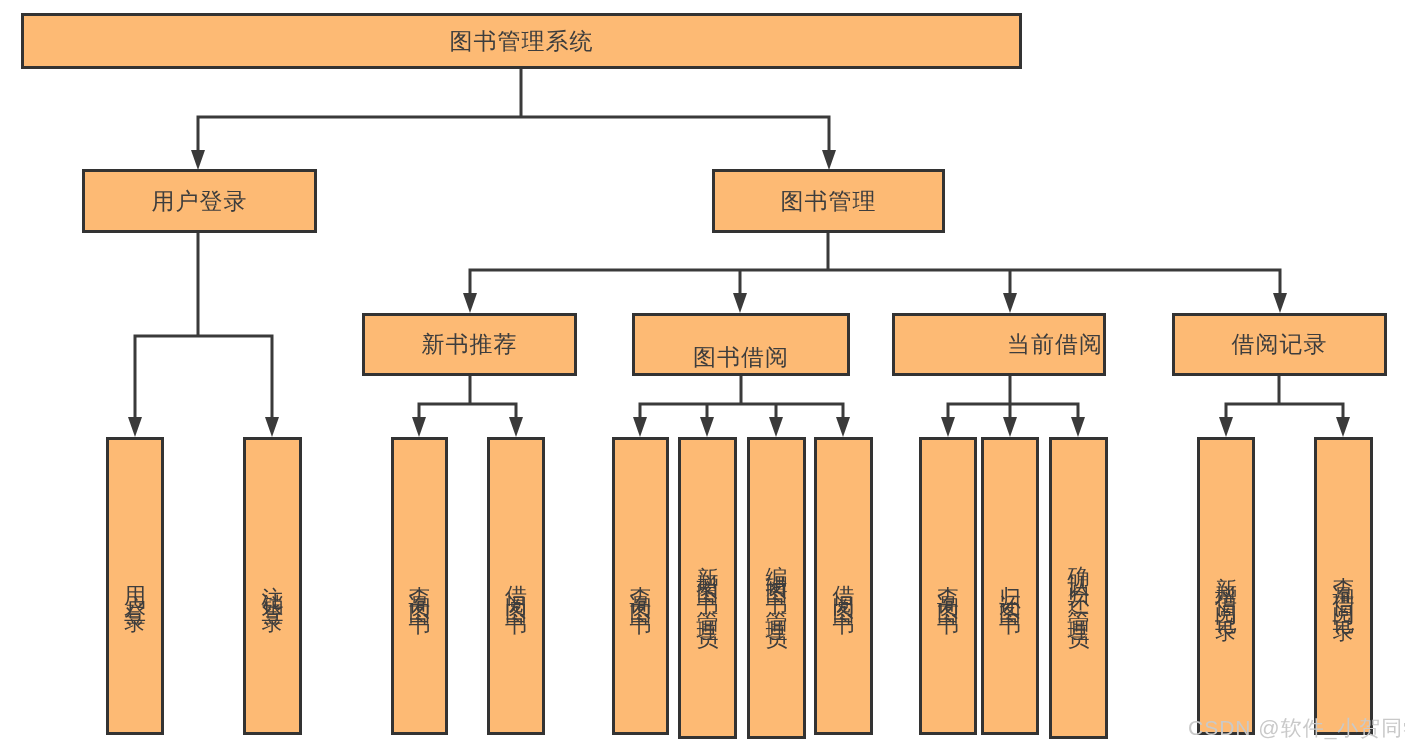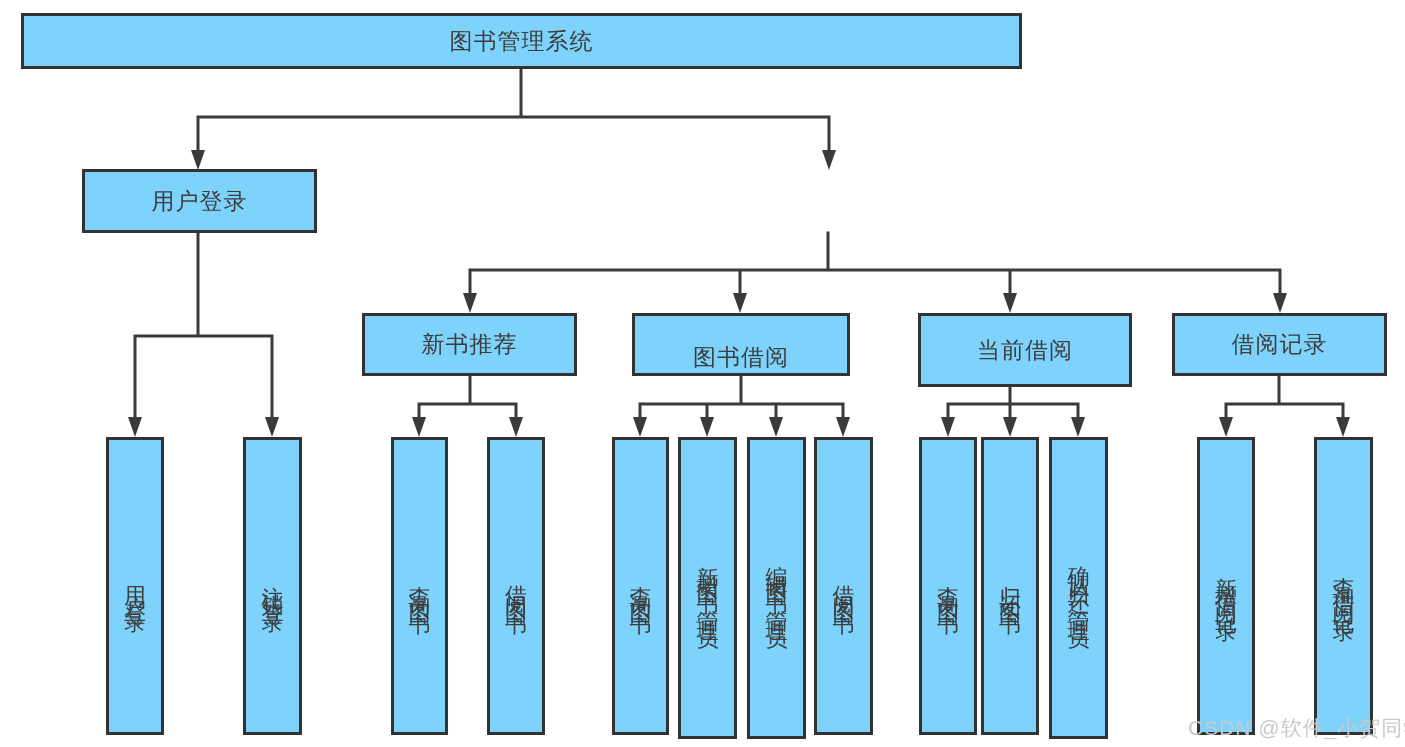--- a/index.html
+++ b/index.html
@@ -15,21 +15,21 @@
     position: absolute;
     left: 0; top: 0;
     width: 1405px; height: 747px;
     z-index: 1;
     pointer-events: none;
   }
   .node {
     position: absolute;
     box-sizing: border-box;
     border: 3px solid #333333;
-    background: #7dd3fc;
+    background: #fdba74;
     color: #3d3d3d;
     display: flex;
     align-items: center;
     justify-content: center;
     z-index: 2;
   }
   .hbox span {
     font-size: 23px;
     letter-spacing: 1px;
     white-space: nowrap;
@@ -41,21 +41,21 @@
     letter-spacing: 9px;
     line-height: 1;
     white-space: nowrap;
   }
   
   #n-root      { left: 21px;   top: 13px;  width: 1001px; height: 56px; }
   #n-userlogin { left: 82px;   top: 169px; width: 235px;  height: 64px; }
   #n-bookmgmt  { left: 712px;  top: 169px; width: 233px;  height: 64px; }
   #n-newbooks  { left: 362px;  top: 313px; width: 215px;  height: 63px; text-align: center; }
   #n-borrow    { left: 632px;  top: 313px; width: 218px;  height: 63px; align-items: flex-end; }
-  #n-current   { left: 918px;  top: 313px; width: 214px;  height: 74px; }
+  #n-current   { left: 892px;  top: 313px; width: 214px;  height: 63px; justify-content: flex-end; }
   #n-records   { left: 1172px; top: 313px; width: 215px;  height: 63px; }
   #n-login     { left: 106px;  top: 437px; width: 58px; height: 298px; }
   #n-logout    { left: 243px;  top: 437px; width: 59px; height: 298px; }
   #n-nbquery   { left: 391px;  top: 437px; width: 57px; height: 298px; }
   #n-nbborrow  { left: 487px;  top: 437px; width: 58px; height: 298px; }
   #n-bwquery   { left: 612px;  top: 437px; width: 57px; height: 298px; }
   #n-bwadd     { left: 678px;  top: 437px; width: 59px; height: 302px; }
   #n-bwedit    { left: 747px;  top: 437px; width: 59px; height: 302px; }
   #n-bwborrow  { left: 814px;  top: 437px; width: 59px; height: 298px; }
   #n-curquery  { left: 919px;  top: 437px; width: 58px; height: 298px; }
@@ -110,20 +110,23 @@
       </g>
   </svg>
 
   <div class="node hbox" id="n-root">
     <span>图书管理系统</span>
   </div>
 
   <div class="node hbox" id="n-userlogin">
     <span>用户登录</span>
   </div>
+  <div class="node hbox" id="n-bookmgmt">
+    <span>图书管理</span>
+  </div>
 
   <div class="node hbox" id="n-newbooks">
     <span>新书推荐</span>
   </div>
   <div class="node hbox" id="n-borrow">
     <span>图书借阅</span>
   </div>
   <div class="node hbox" id="n-current">
     <span>当前借阅</span>
   </div>

